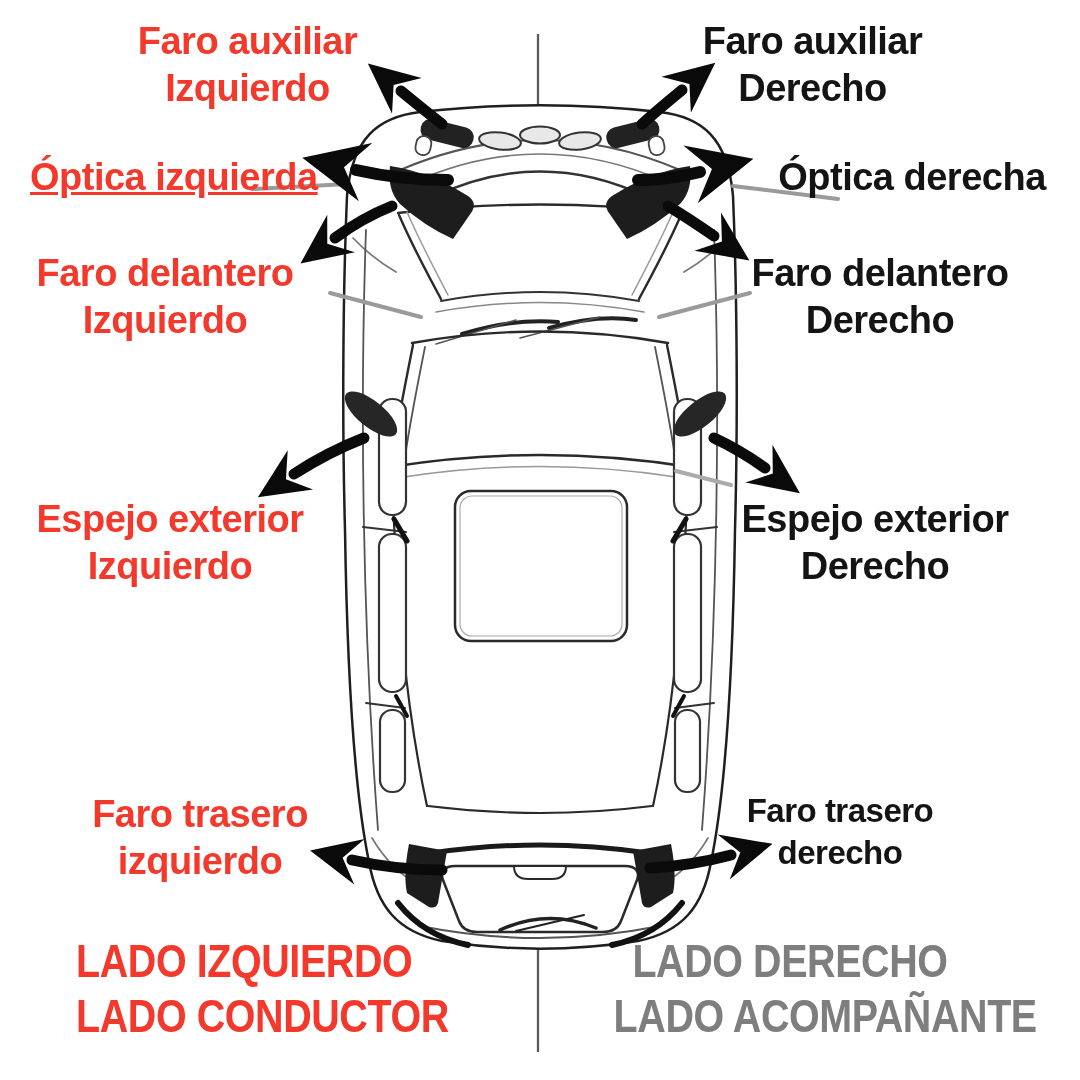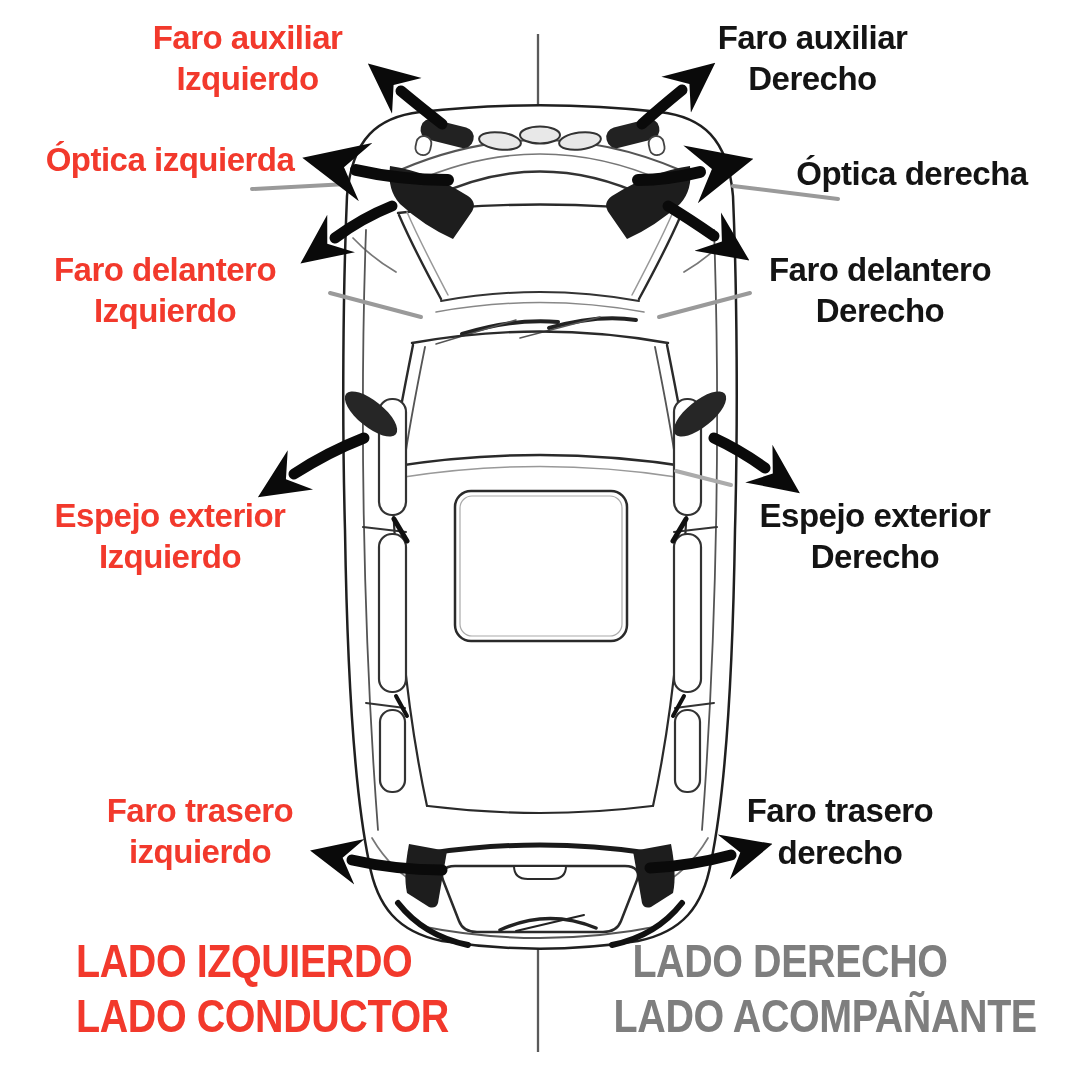--- a/index.html
+++ b/index.html
@@ -4,21 +4,21 @@
 <style>
   html,body{margin:0;padding:0;background:#e9e9e9;}
   #canvas{
     position:relative;width:1080px;height:1080px;background:#ffffff;
     overflow:hidden;font-family:"Liberation Sans",sans-serif;
     -webkit-font-smoothing:antialiased;
   }
   #car-svg{position:absolute;left:0;top:0;width:1080px;height:1080px;}
   .lbl{
     position:absolute;font-weight:bold;text-align:center;
-    font-size:33px;line-height:1.24;letter-spacing:-0.5px;white-space:nowrap;
+    font-size:38px;line-height:1.24;letter-spacing:-0.5px;white-space:nowrap;
   }
   .lbl span{display:block;}
   .lbl.red{color:#F2392C;}
   .lbl.blk{color:#141414;}
   .lbl.small{font-size:33px;line-height:1.27;}
   .footer{
     position:absolute;font-weight:bold;font-size:47px;line-height:1.17;
     white-space:nowrap;letter-spacing:-0.5px;
   }
   .footer span{display:block;}
@@ -151,21 +151,21 @@
       <path d="M 668 206 Q 688 218 714 236" marker-end="url(#ah)"></path>
       <path d="M 714 438 Q 740 450 765 468" marker-end="url(#ah)"></path>
       <path d="M 650 868 Q 690 866 731 855" marker-end="url(#ah)"></path>
     </g>
   </svg>
 
   <div class="lbl red" style="left:95px;top:18px;width:305px;">
     <span>Faro auxiliar</span>
     <span>Izquierdo</span>
   </div>
-  <div class="lbl red" style="left:30px;top:140px;width:280px;">
+  <div class="lbl red" style="left:30px;top:154px;width:280px;text-decoration:underline;">
     <span>Óptica izquierda</span>
   </div>
   <div class="lbl red" style="left:30px;top:250px;width:270px;">
     <span>Faro delantero</span>
     <span>Izquierdo</span>
   </div>
   <div class="lbl red" style="left:30px;top:496px;width:280px;">
     <span>Espejo exterior</span>
     <span>Izquierdo</span>
   </div>

